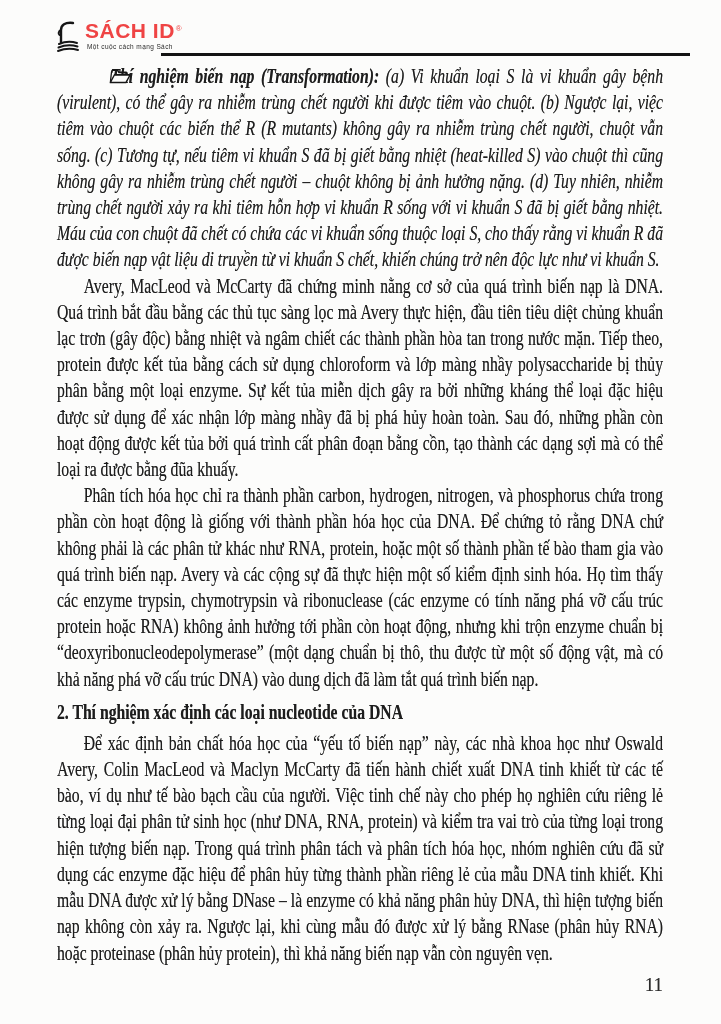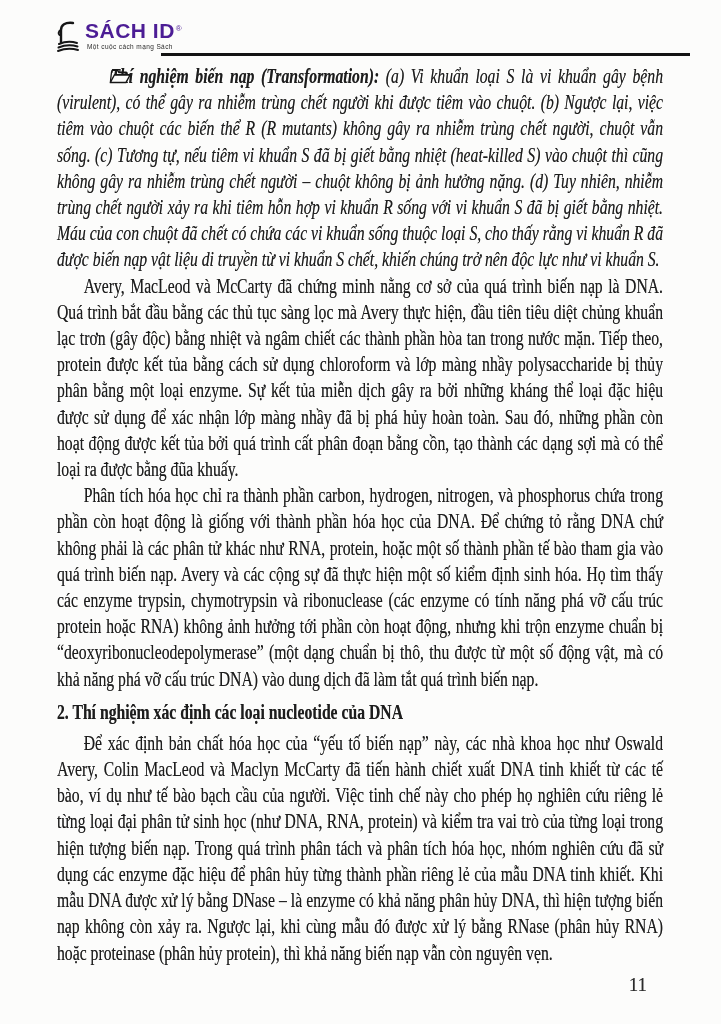--- a/index.html
+++ b/index.html
@@ -22,21 +22,21 @@
     align-items: flex-start;
     gap: 3px;
   }
   .logo-icon { margin-top: 2px; }
   .logo-txt { display: flex; flex-direction: column; }
   .logo-row {
     font-family: "Liberation Sans", "DejaVu Sans", sans-serif;
     font-weight: 700;
     font-size: 21px;
     letter-spacing: 0.5px;
-    color: #4c1d95;
+    color: #ef4444;
     line-height: 23px;
     white-space: nowrap;
   }
   .logo-row .reg {
     font-size: 8px;
     vertical-align: top;
     position: relative;
     top: -2px;
     left: 1px;
     font-weight: 400;
@@ -98,21 +98,21 @@
     width: 27px;
     height: 15px;
     margin-right: 7px;
     vertical-align: -1px;
     transform: skewX(-8deg);
   }
 
   
   .page-number {
     position: absolute;
-    right: 74px;
+    right: 58px;
     top: 974px;
     font-size: 19px;
     color: #2b2b2b;
     text-shadow: 0 0 0.5px rgba(25,25,25,0.5);
   }
 </style>
 </head>
 <body>
 
 <div class="page">

